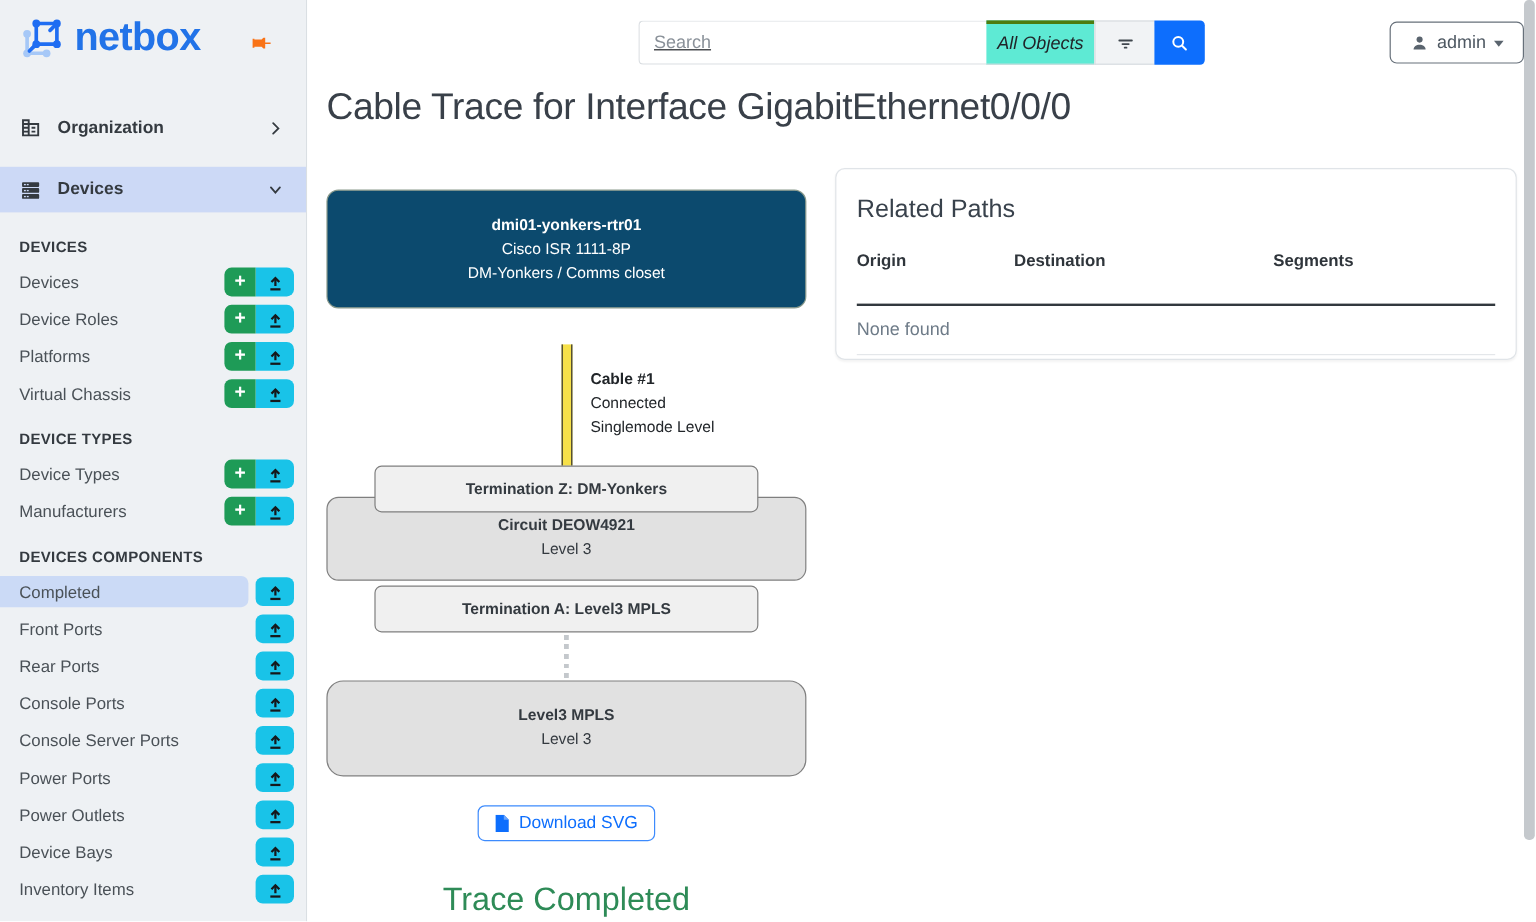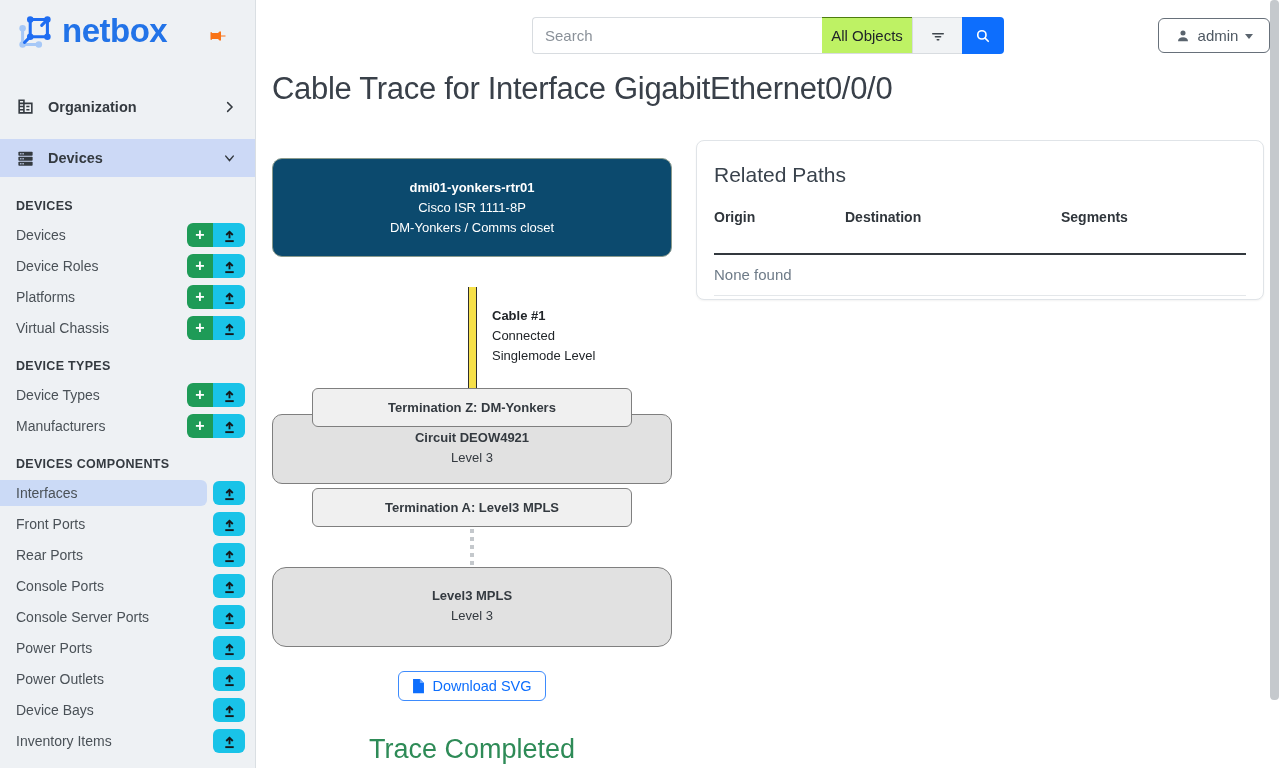--- a/index.html
+++ b/index.html
@@ -24,23 +24,23 @@
   .btns { position:absolute; right:10px; top:1px; display:flex; z-index:2; }
   .badd { width:26px; height:24px; background:#1e9b57; border:none; border-radius:6px 0 0 6px; cursor:pointer; position:relative; }
   .badd::before { content:"+"; color:#fff; font-size:16px; font-weight:bold; position:absolute; left:0; right:0; top:1px; text-align:center; line-height:22px; }
   .bimp { width:32px; height:24px; background:#19c3e8; border:none; border-radius:0 6px 6px 0; cursor:pointer; display:flex; align-items:center; justify-content:center; }
   .bimp.solo { border-radius:6px; }
 
   
   .main { position:absolute; left:256px; top:0; width:1024px; height:768px; background:#fff; }
 
   .search-group { position:absolute; left:276px; top:17px; height:37px; display:flex; }
-  .search-input { width:290px; height:37px; border:1px solid #d8dce0; border-right:none; border-radius:4px 0 0 4px; padding:0 12px; font-size:15px; color:#212529; font-family:"Liberation Sans", sans-serif; outline:none; }
+  .search-input { width:290px; height:37px; border:1px solid #d8dce0; border-right:none; border-radius:4px 0 0 4px; padding:0 12px; font-size:15px; color:#212529; font-family:"Liberation Sans", sans-serif; outline:none;text-decoration:underline; }
   .search-input::placeholder { color:#8a9199; }
-  .scope-btn { width:90px; height:37px; background:#bef264; border:none; border-top:1px solid #4d7c0f; border-bottom:1px solid #d8dce0; font-size:15px; color:#212529; font-family:"Liberation Sans", sans-serif; cursor:pointer; }
+  .scope-btn { width:90px; height:37px; background:#5eead4; border:none; border-top:3px solid #4d7c0f; border-bottom:1px solid #d8dce0; font-size:15px; color:#212529; font-family:"Liberation Sans", sans-serif; cursor:pointer;font-style:italic; }
   .filter-btn { width:50px; height:37px; background:#f1f3f5; border:none; border-top:1px solid #d8dce0; border-bottom:1px solid #d8dce0; border-left:1px solid #d8dce0; display:flex; align-items:center; justify-content:center; cursor:pointer; }
   .searchgo-btn { width:42px; height:37px; background:#0d6efd; border:none; border-radius:0 4px 4px 0; display:flex; align-items:center; justify-content:center; cursor:pointer; }
 
   .user-btn { position:absolute; left:902px; top:18px; width:112px; height:35px; background:#fff; border:1px solid #67707a; border-radius:6px; display:flex; align-items:center; justify-content:center; gap:7px; font-size:15px; color:#4e5862; cursor:pointer; font-family:"Liberation Sans", sans-serif; }
   .caret-down { width:0; height:0; border-left:4.5px solid transparent; border-right:4.5px solid transparent; border-top:5px solid #5a646e; margin-top:2px; }
 
   .page-title { position:absolute; left:16px; top:71px; font-size:31px; font-weight:normal; color:#394049; letter-spacing:-0.3px; white-space:nowrap; }
 
   
   .trace { position:absolute; left:16px; top:158px; width:400px; height:500px; font-size:13px; }
@@ -246,21 +246,21 @@
               <rect x="3.5" y="13" width="9" height="2" fill="#15181b"></rect>
             </svg>
           </button>
       </span>
     </div>
 
     <div class="sgroup-header tight">DEVICES COMPONENTS</div>
 
     <div class="s-item">
       <span class="hl"></span>
-      <span class="s-label">Interfaces</span>
+      <span class="s-label">Completed</span>
       <span class="btns">
         <button class="bimp solo">
             <svg width="15" height="15" viewBox="0 0 16 16">
               <g stroke="#15181b" stroke-width="2" fill="none">
                 <path d="M8 11V4"></path>
                 <path d="M4.5 7.5 8 4l3.5 3.5"></path>
               </g>
               <rect x="3.5" y="13" width="9" height="2" fill="#15181b"></rect>
             </svg>
           </button>

